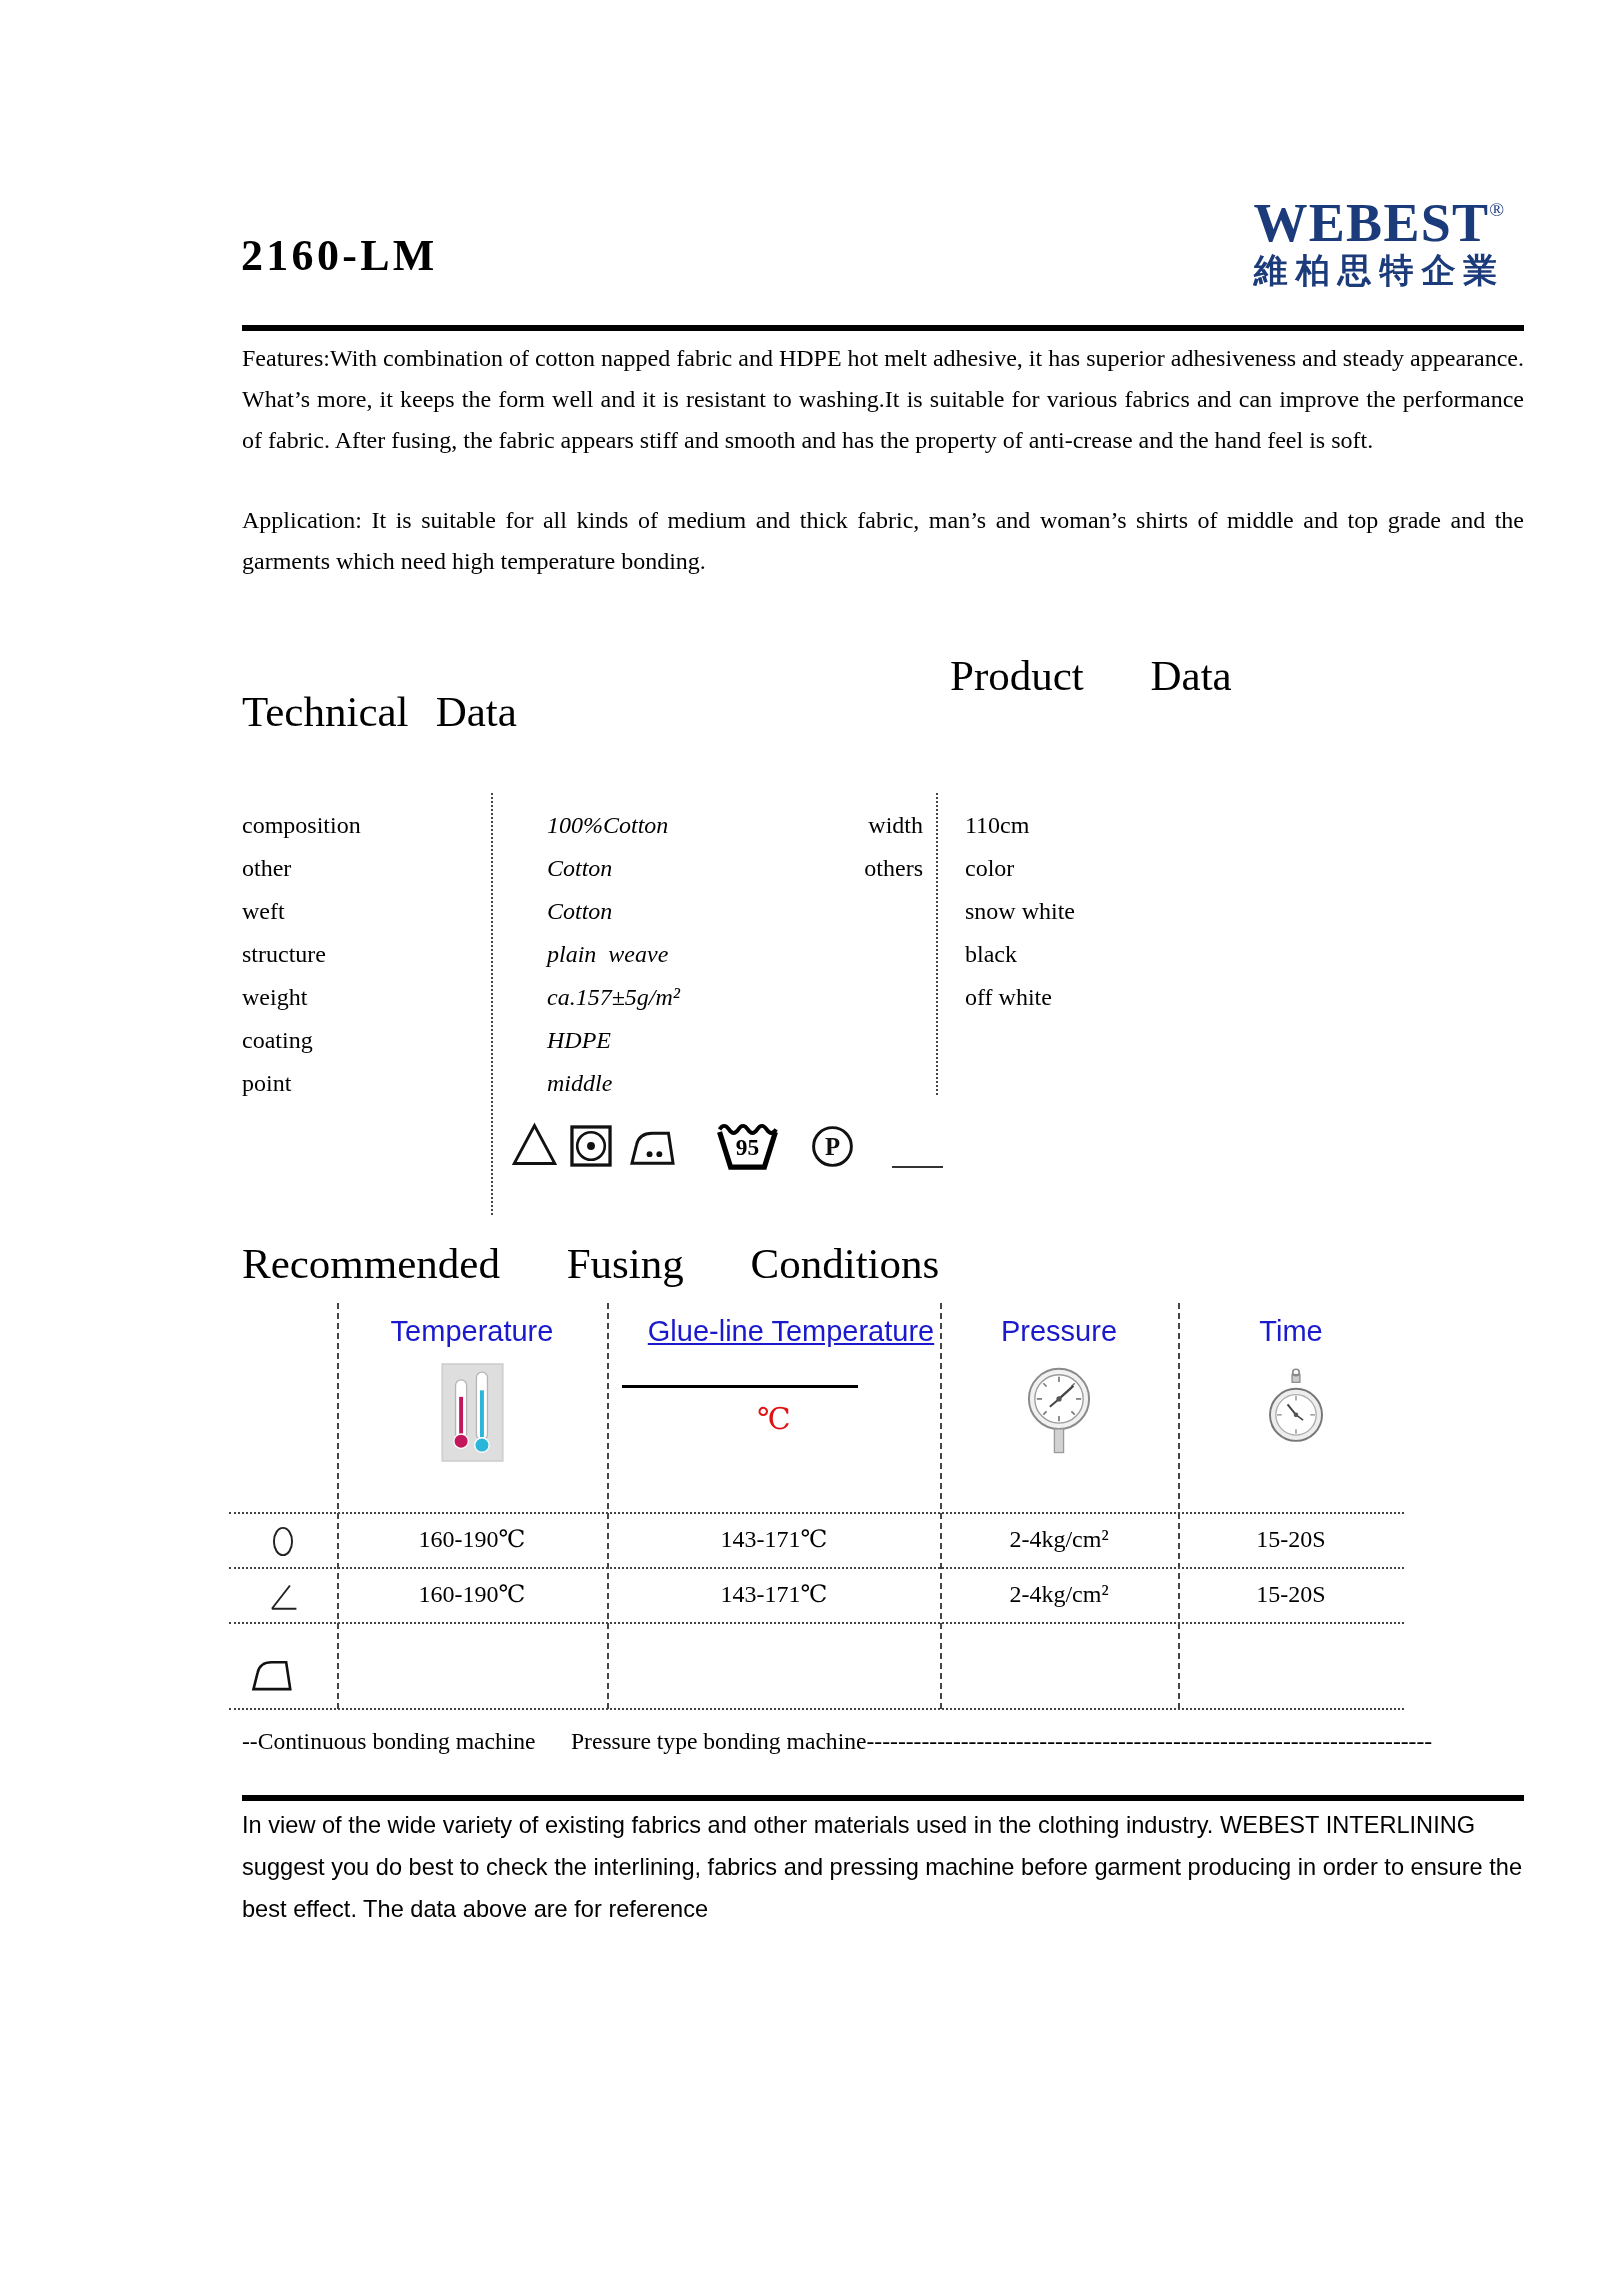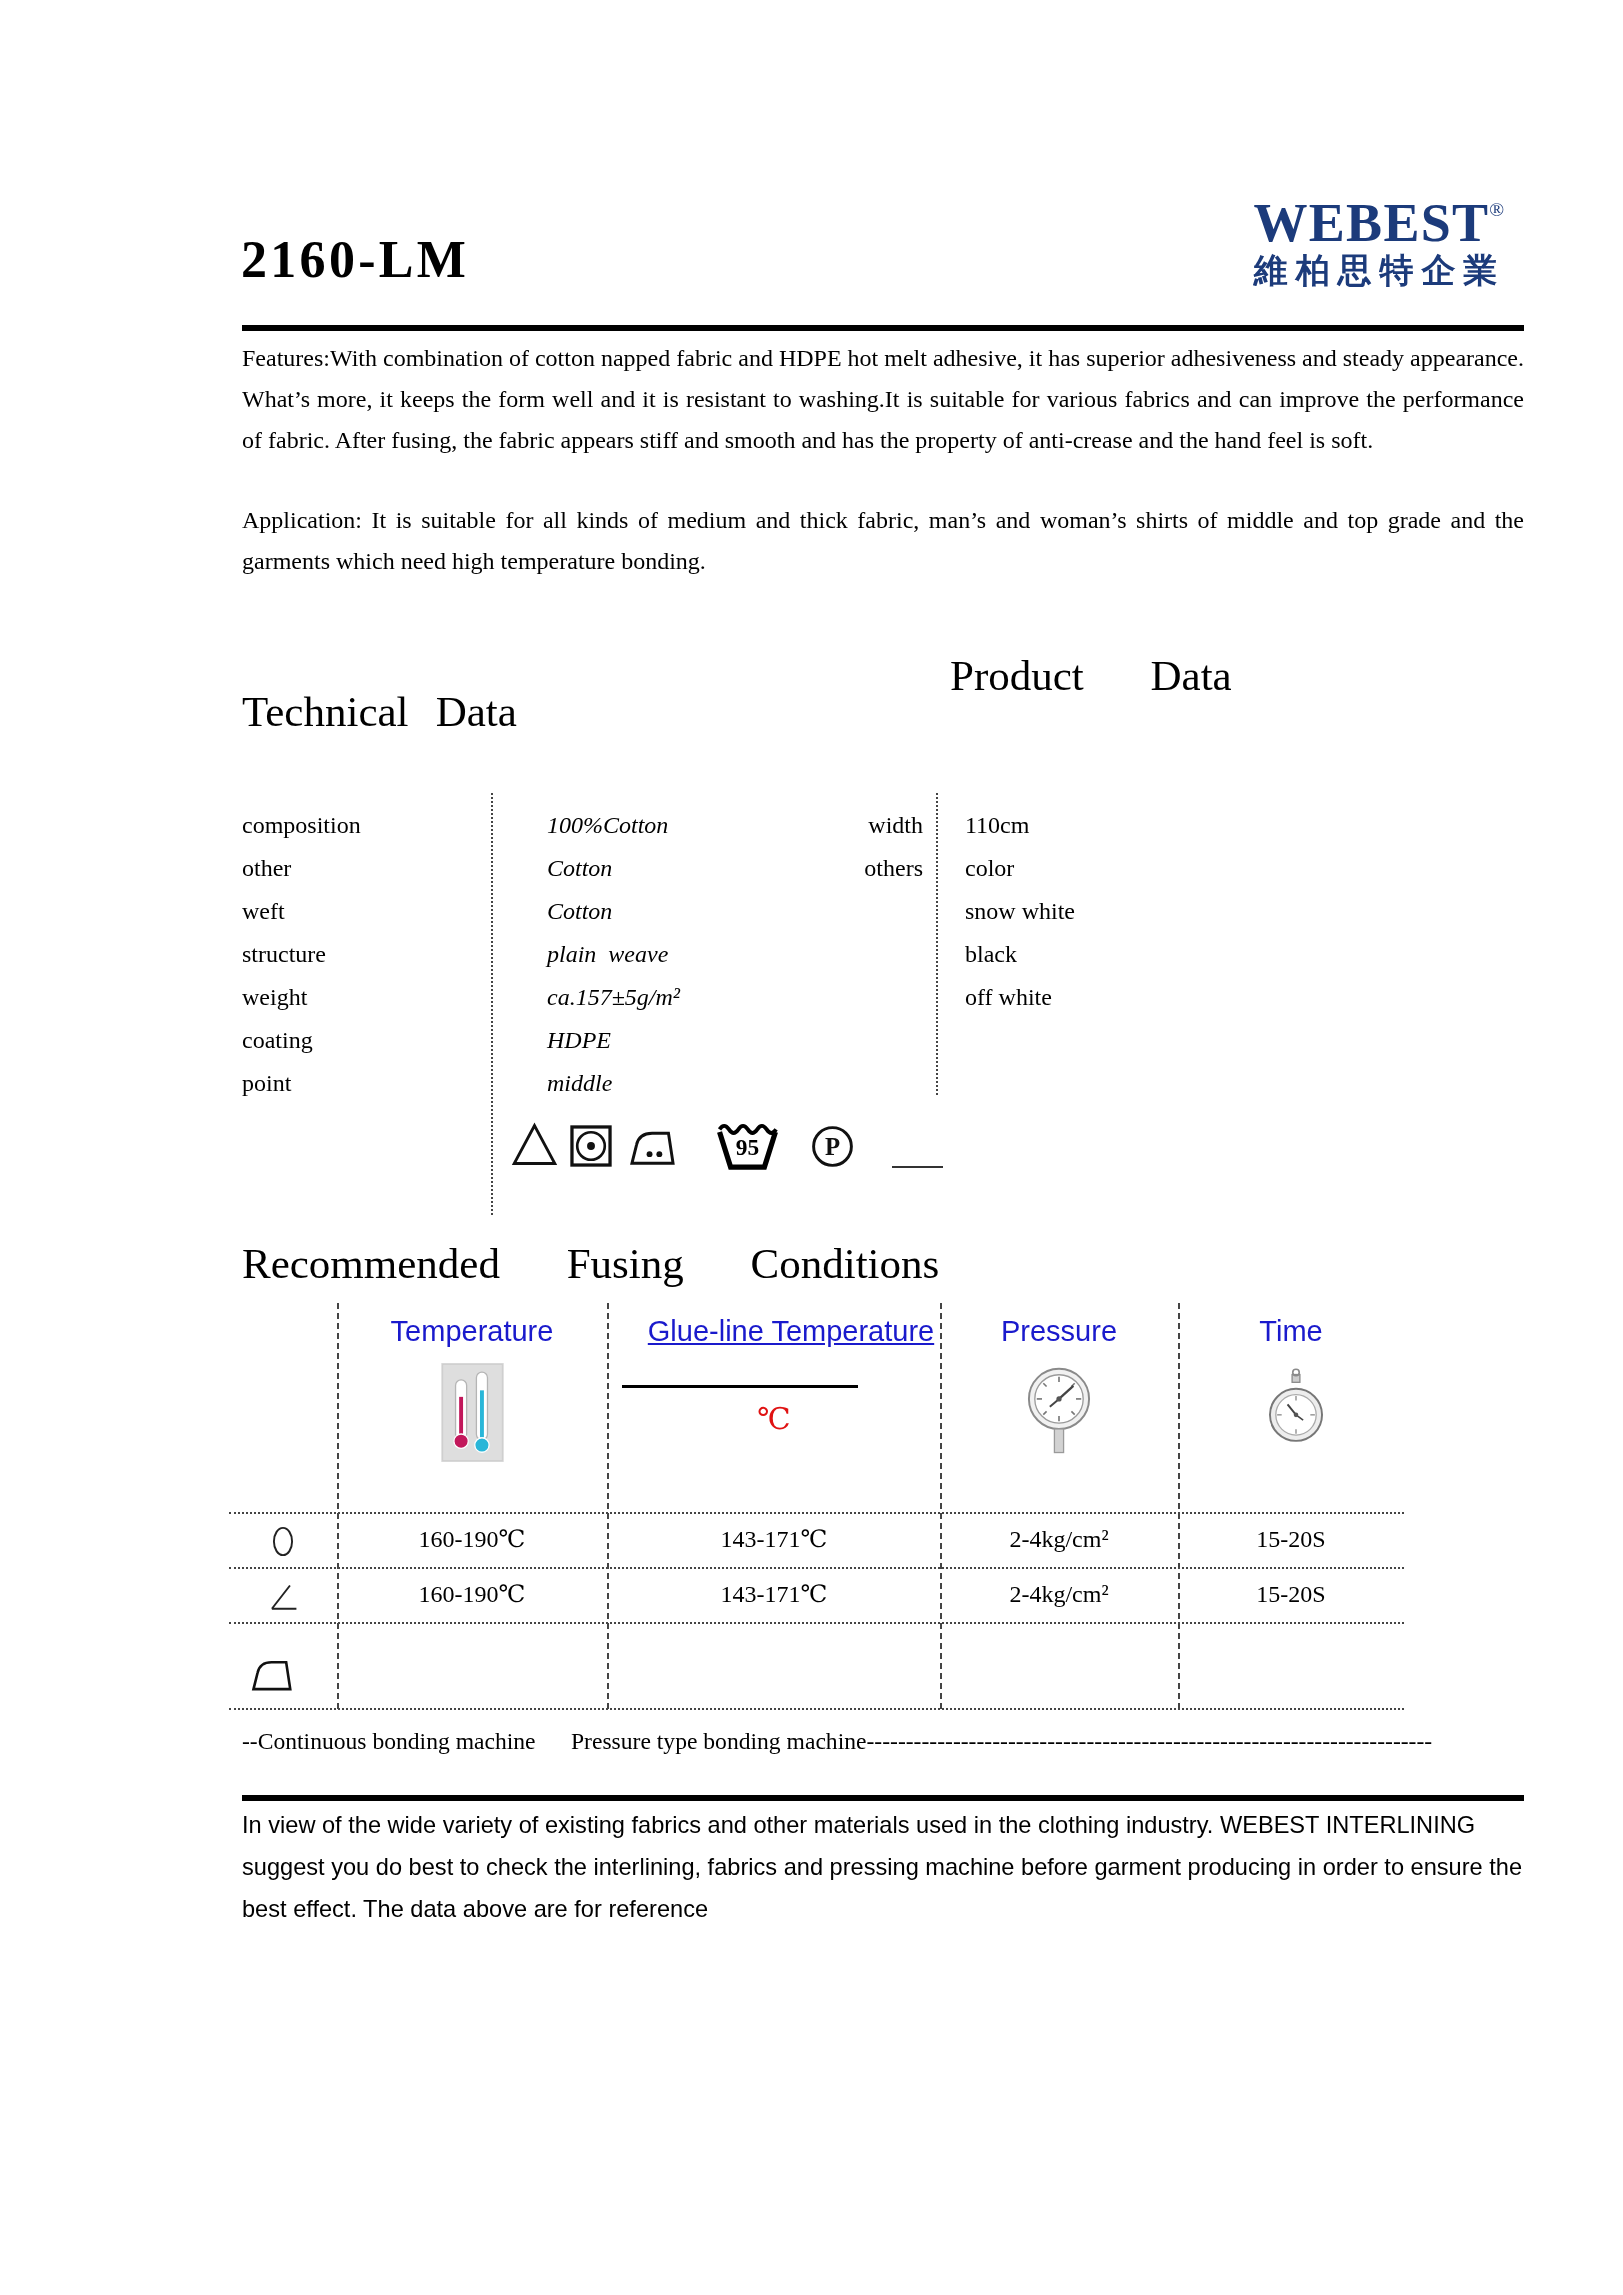--- a/index.html
+++ b/index.html
@@ -1,21 +1,21 @@
 <!DOCTYPE html>
 <html style="font-size:10.5px"><head>
 <meta charset="utf-8">
 <style>
   html,body{margin:0;padding:0;background:#888;}
   .page{position:relative;width:1623px;height:2295px;background:#ffffff;color:#000;
         font-family:"Liberation Serif","DejaVu Serif",serif;overflow:hidden;}
   .abs{position:absolute;}
   .sans{font-family:"Liberation Sans","DejaVu Sans",sans-serif;}
   .pre{white-space:pre;}
-  .title{left:241px;top:230px;font-size:52px;font-weight:bold;letter-spacing:3.3px;}
+  .title{left:241px;top:230px;font-size:44px;font-weight:bold;letter-spacing:3.3px;}
   .logo{left:1229px;top:196px;width:301px;text-align:center;color:#1c3b7b;line-height:1;}
   .logo-en{font-size:54px;font-weight:bold;letter-spacing:1.3px;}
   .logo-en .reg{font-size:19.6px;vertical-align:25px;font-weight:normal;}
   .logo-cn{font-size:34px;font-weight:bold;letter-spacing:7.9px;margin-top:3.9px;}
   .rule{background:#000;height:5.9px;}
   .para{margin:0;left:242px;width:1282px;font-size:24px;line-height:41px;text-align:justify;}
   .h2{font-size:43px;line-height:37px;}
   .col{line-height:43px;font-size:24px;}
   .col div{height:43px;}
   .vdot{width:0;border-left:2px dotted #444;}

